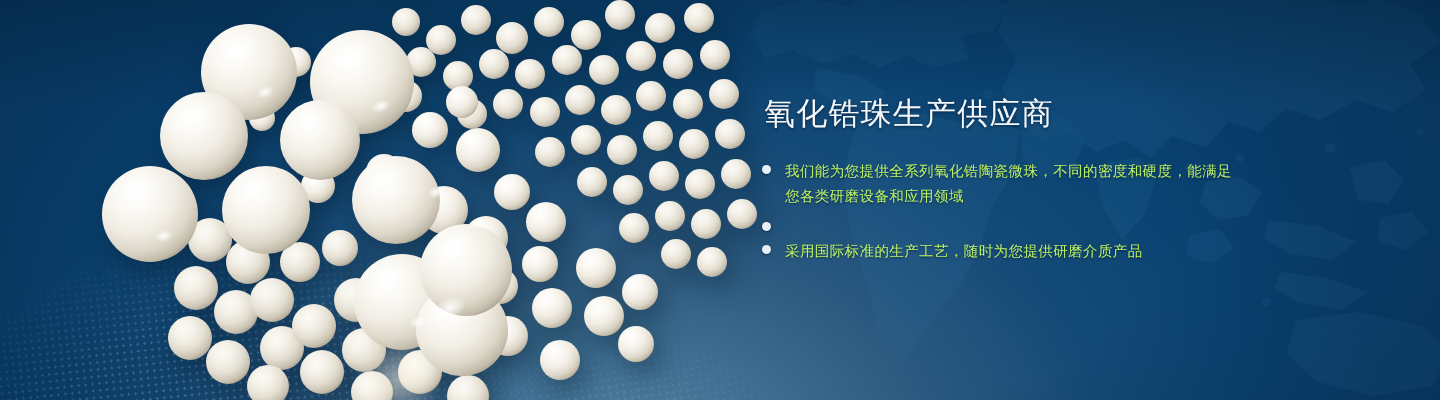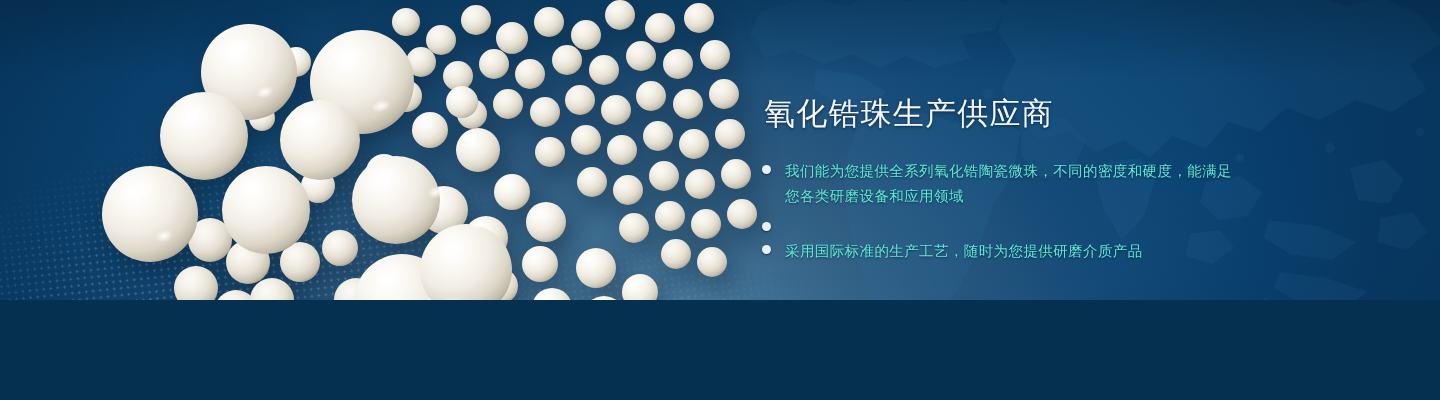--- a/index.html
+++ b/index.html
@@ -1,20 +1,20 @@
 <!DOCTYPE html>
 <html><head>
 <meta charset="utf-8">
 <style>
   html,body{margin:0;padding:0;background:#06304f;}
   body{font-family:"Liberation Sans","DejaVu Sans",sans-serif;}
 
   #banner{
     position:relative;
-    width:1440px;height:300px;
+    width:1440px;height:400px;
     overflow:hidden;
     background:#0a4372;
   }
 
   
   .bg-base{
     position:absolute;inset:0;
     background:
       radial-gradient(ellipse 760px 520px at 44% 112%, #52809f 0%, #3f6f92 18%, #2c5a80 38%, #144a77 62%, #0a4372 82%, #083d6b 100%),
       linear-gradient(100deg,#0a4271 0%,#0b4a7c 42%,#0a4575 70%,#094068 100%);
@@ -90,21 +90,21 @@
     flex:0 0 auto;
     width:9px;height:9px;border-radius:50%;
     background:#e9eff4;
     margin-top:6px;margin-right:14px;
     box-shadow:0 1px 2px rgba(2,24,44,.55);
   }
   .btext{
     font-size:14.5px;
     line-height:1.72;
     letter-spacing:.4px;
-    color:#5eead4;
+    color:#bef264;
     text-shadow:0 1px 2px rgba(2,24,44,.6);
   }
 </style>
 </head>
 <body>
 
 <div id="banner">
 
   <div class="bg-base"></div>
 

